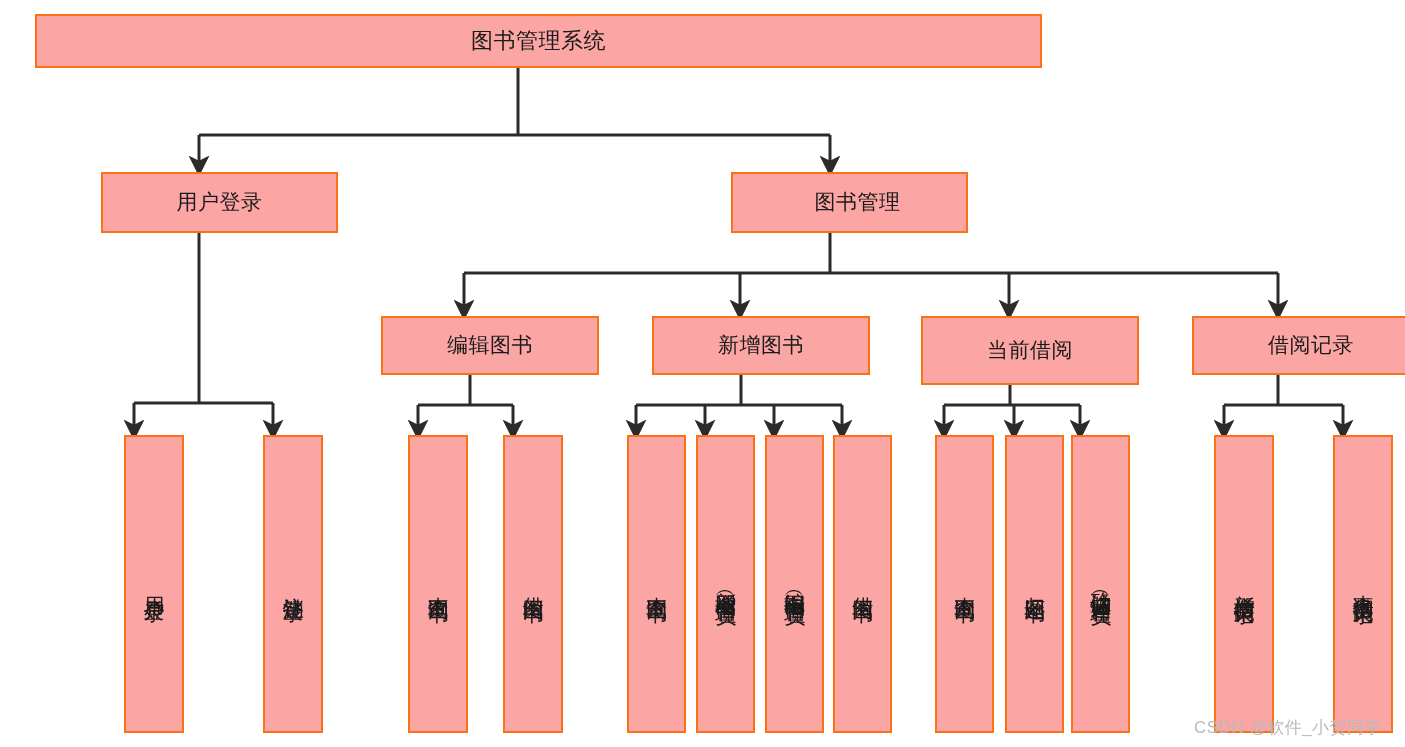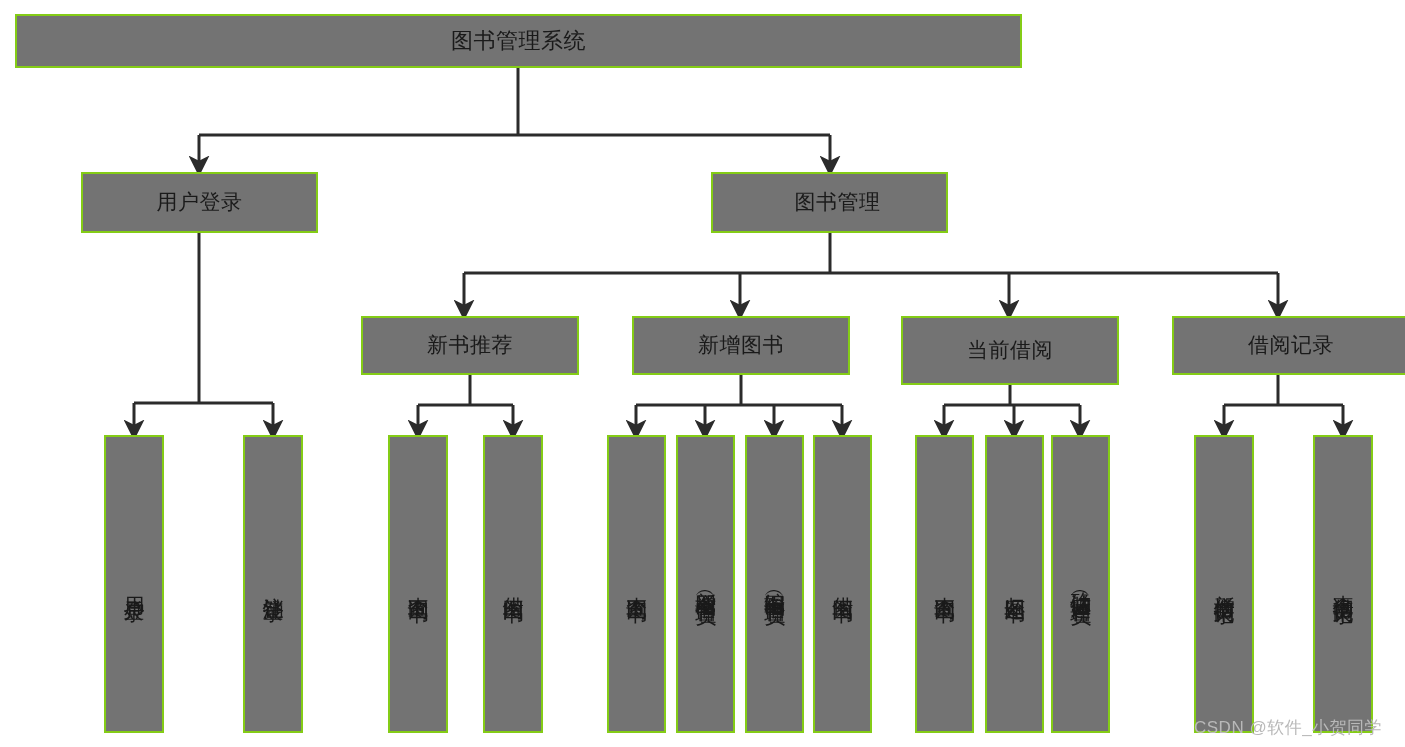--- a/index.html
+++ b/index.html
@@ -22,26 +22,27 @@
   svg.diagram-canvas {
     position: absolute;
     left: 0;
     top: 0;
     width: 1405px;
     height: 747px;
   }
   .node-box {
     position: absolute;
     box-sizing: border-box;
-    background: #737373;
-    border: 2px solid #84cc16;
+    background: #fca5a5;
+    border: 2px solid #f97316;
     display: flex;
     align-items: center;
     justify-content: center;
     overflow: hidden;
+    margin-left: 20px;
   }
   .node-label {
     color: #1a1a1a;
     font-size: 21px;
     line-height: 1.18;
     letter-spacing: 0.5px;
     white-space: nowrap;
     text-align: center;
   }
   .node-box.vertical .node-label {
@@ -142,21 +143,21 @@
   </div>
 
   <div class="node-box" style="left:81px; top:172px; width:237px; height:61px;">
     <span class="node-label">用户登录</span>
   </div>
   <div class="node-box" style="left:711px; top:172px; width:237px; height:61px;padding-left:16px;">
     <span class="node-label">图书管理</span>
   </div>
 
   <div class="node-box" style="left:361px; top:316px; width:218px; height:59px;">
-    <span class="node-label">新书推荐</span>
+    <span class="node-label">编辑图书</span>
   </div>
   <div class="node-box" style="left:632px; top:316px; width:218px; height:59px;">
     <span class="node-label">新增图书</span>
   </div>
   <div class="node-box" style="left:901px; top:316px; width:218px; height:69px;">
     <span class="node-label">当前借阅</span>
   </div>
   <div class="node-box" style="left:1172px; top:316px; width:238px; height:59px;">
     <span class="node-label">借阅记录</span>
   </div>

